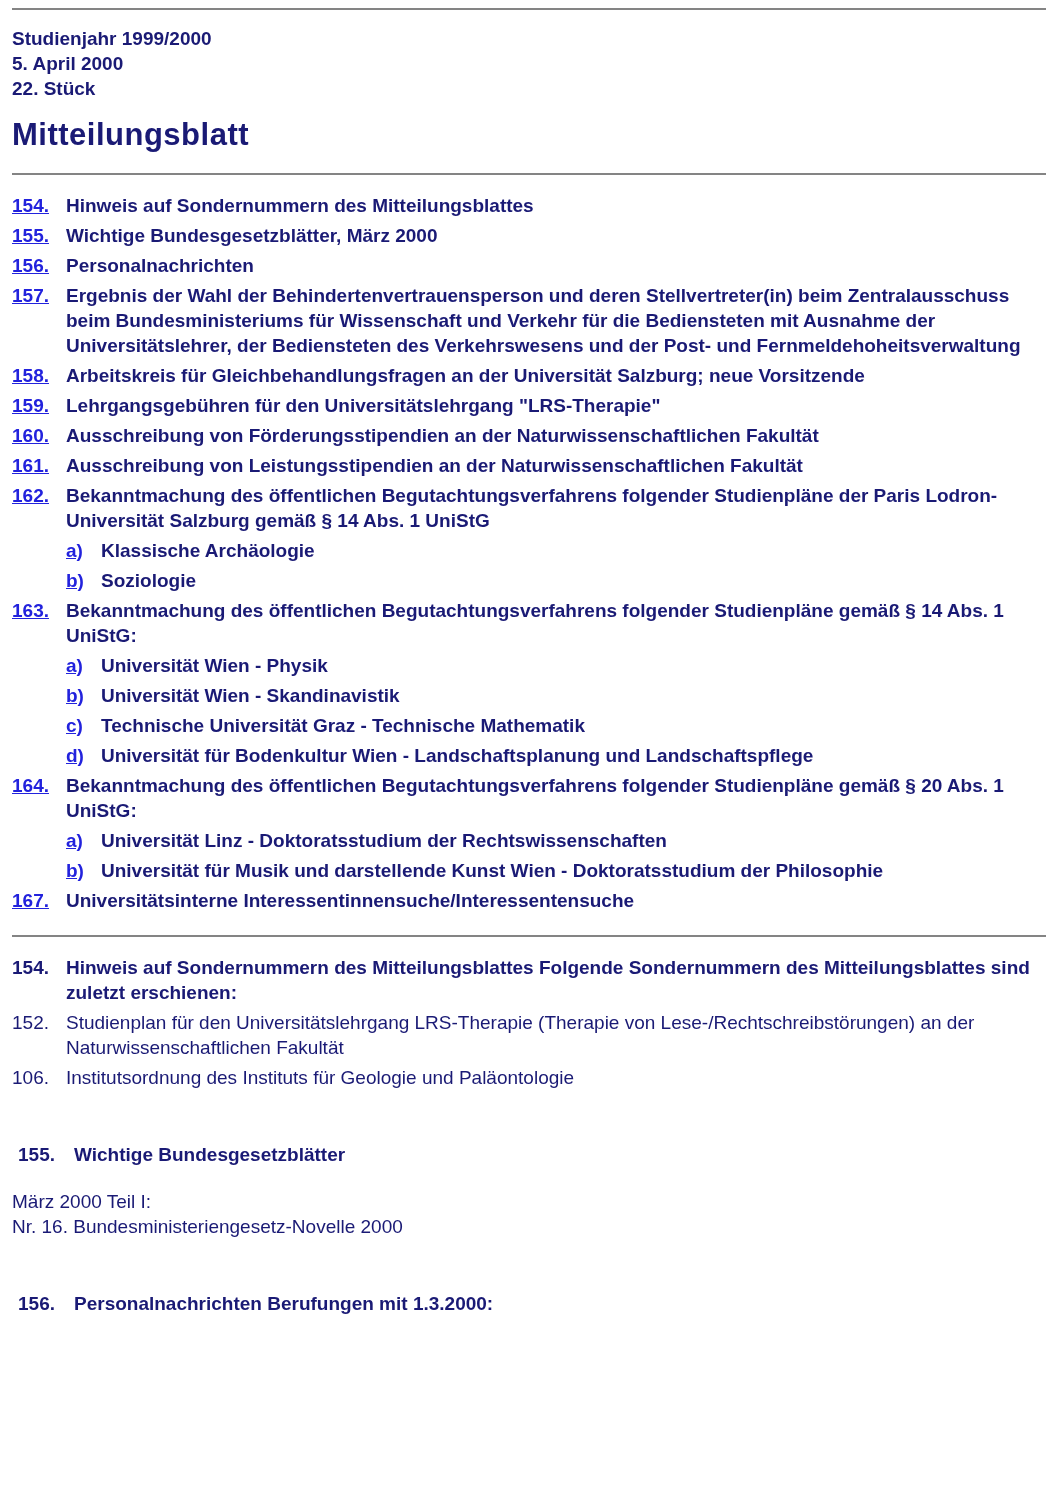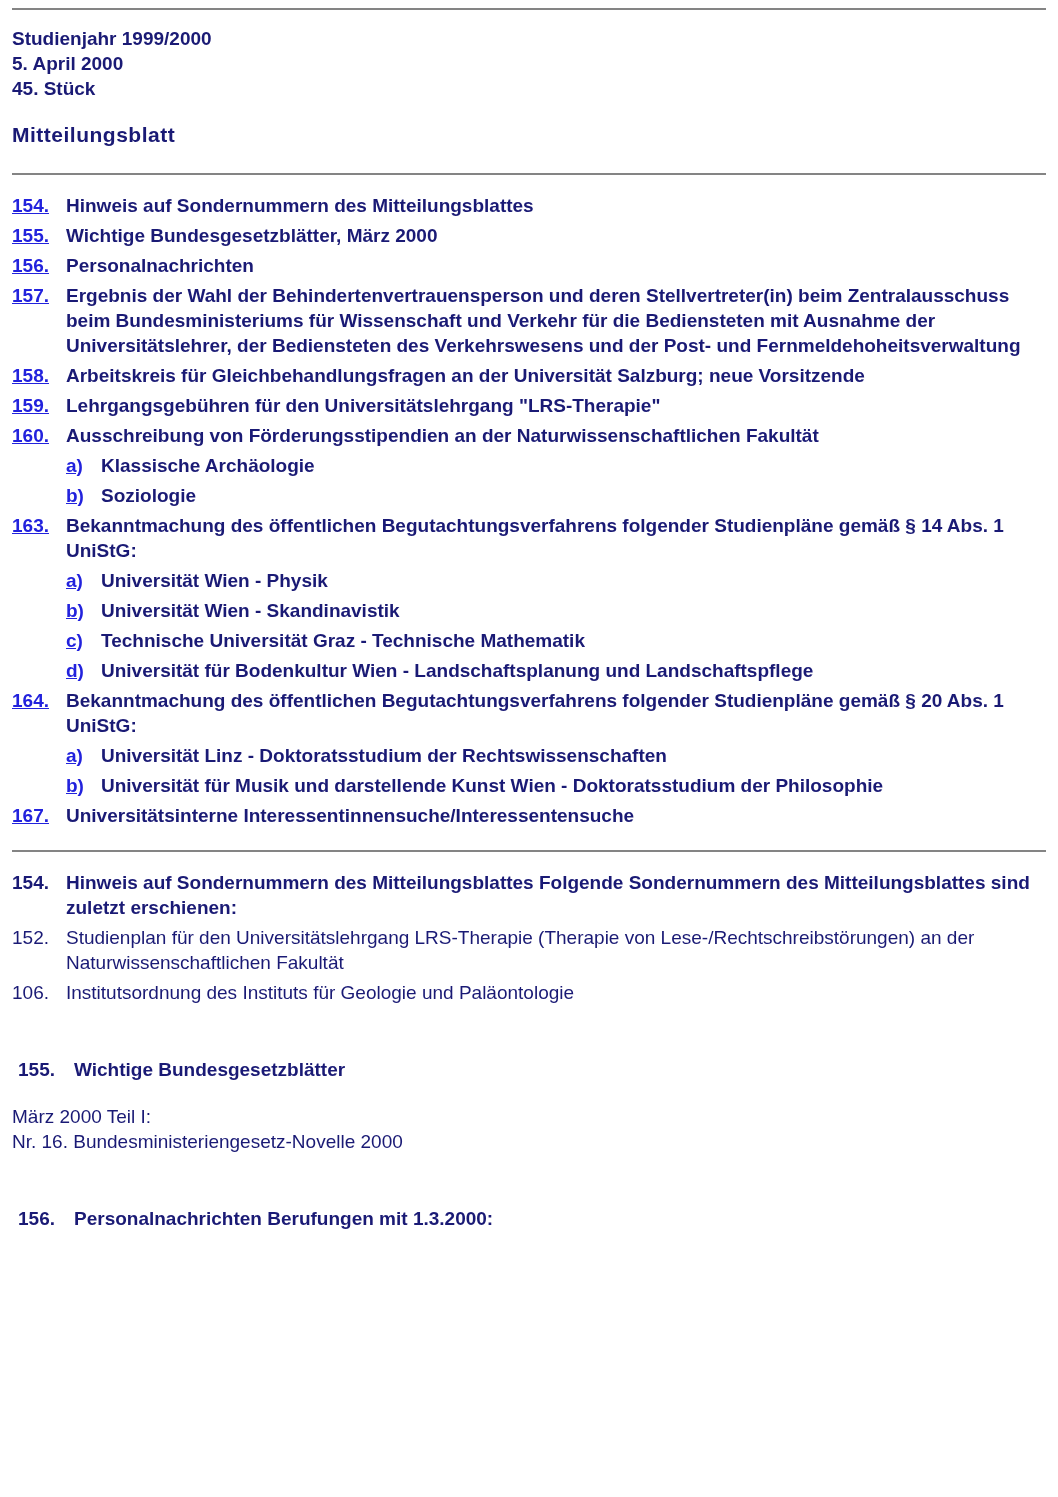--- a/index.html
+++ b/index.html
@@ -13,21 +13,21 @@
     line-height: 25px;
   }
   hr.rule {
     border: 0;
     height: 2px;
     background: #848484;
     margin: 0;
   }
   .masthead { margin: 16px 0 0 0; font-weight: bold; }
   h1.doc-title {
-    font-size: 21px;
+    font-size: 31px;
     line-height: 36px;
     font-weight: bold;
     color: inherit;
     margin: 16px 0 20px 0;
     letter-spacing: 0.5px;
   }
   
   .toc { margin: 18px 0 22px 0; font-weight: bold; }
   .toc-item { display: flex; margin: 0 0 5px 0; }
   .toc-item.sub { margin-left: 54px; }
@@ -51,21 +51,21 @@
   .person-line b { font-weight: bold; }
 </style>
 </head>
 <body>
 
 <hr class="rule">
 
 <div class="masthead">
   <div>Studienjahr 1999/2000</div>
   <div>5. April 2000</div>
-  <div>45. Stück</div>
+  <div>22. Stück</div>
 </div>
 
 <h1 class="doc-title">Mitteilungsblatt</h1>
 
 <hr class="rule">
 
 <nav class="toc">
   <div class="toc-item">
     <span class="toc-num"><a href="#" class="toc-link">154.</a></span>
     <span class="toc-text">Hinweis auf Sondernummern des Mitteilungsblattes</span>
@@ -86,20 +86,28 @@
     <span class="toc-num"><a href="#" class="toc-link">158.</a></span>
     <span class="toc-text">Arbeitskreis für Gleichbehandlungsfragen an der Universität Salzburg; neue Vorsitzende</span>
   </div>
   <div class="toc-item">
     <span class="toc-num"><a href="#" class="toc-link">159.</a></span>
     <span class="toc-text">Lehrgangsgebühren für den Universitätslehrgang "LRS-Therapie"</span>
   </div>
   <div class="toc-item">
     <span class="toc-num"><a href="#" class="toc-link">160.</a></span>
     <span class="toc-text">Ausschreibung von Förderungsstipendien an der Naturwissenschaftlichen Fakultät</span>
+  </div>
+  <div class="toc-item">
+    <span class="toc-num"><a href="#" class="toc-link">161.</a></span>
+    <span class="toc-text">Ausschreibung von Leistungsstipendien an der Naturwissenschaftlichen Fakultät</span>
+  </div>
+  <div class="toc-item">
+    <span class="toc-num"><a href="#" class="toc-link">162.</a></span>
+    <span class="toc-text">Bekanntmachung des öffentlichen Begutachtungsverfahrens folgender Studienpläne der Paris Lodron-Universität Salzburg gemäß § 14 Abs. 1 UniStG</span>
   </div>
   <div class="toc-item sub">
     <span class="toc-num"><a href="#" class="toc-link">a)</a></span>
     <span class="toc-text">Klassische Archäologie</span>
   </div>
   <div class="toc-item sub">
     <span class="toc-num"><a href="#" class="toc-link">b)</a></span>
     <span class="toc-text">Soziologie</span>
   </div>
   <div class="toc-item">

